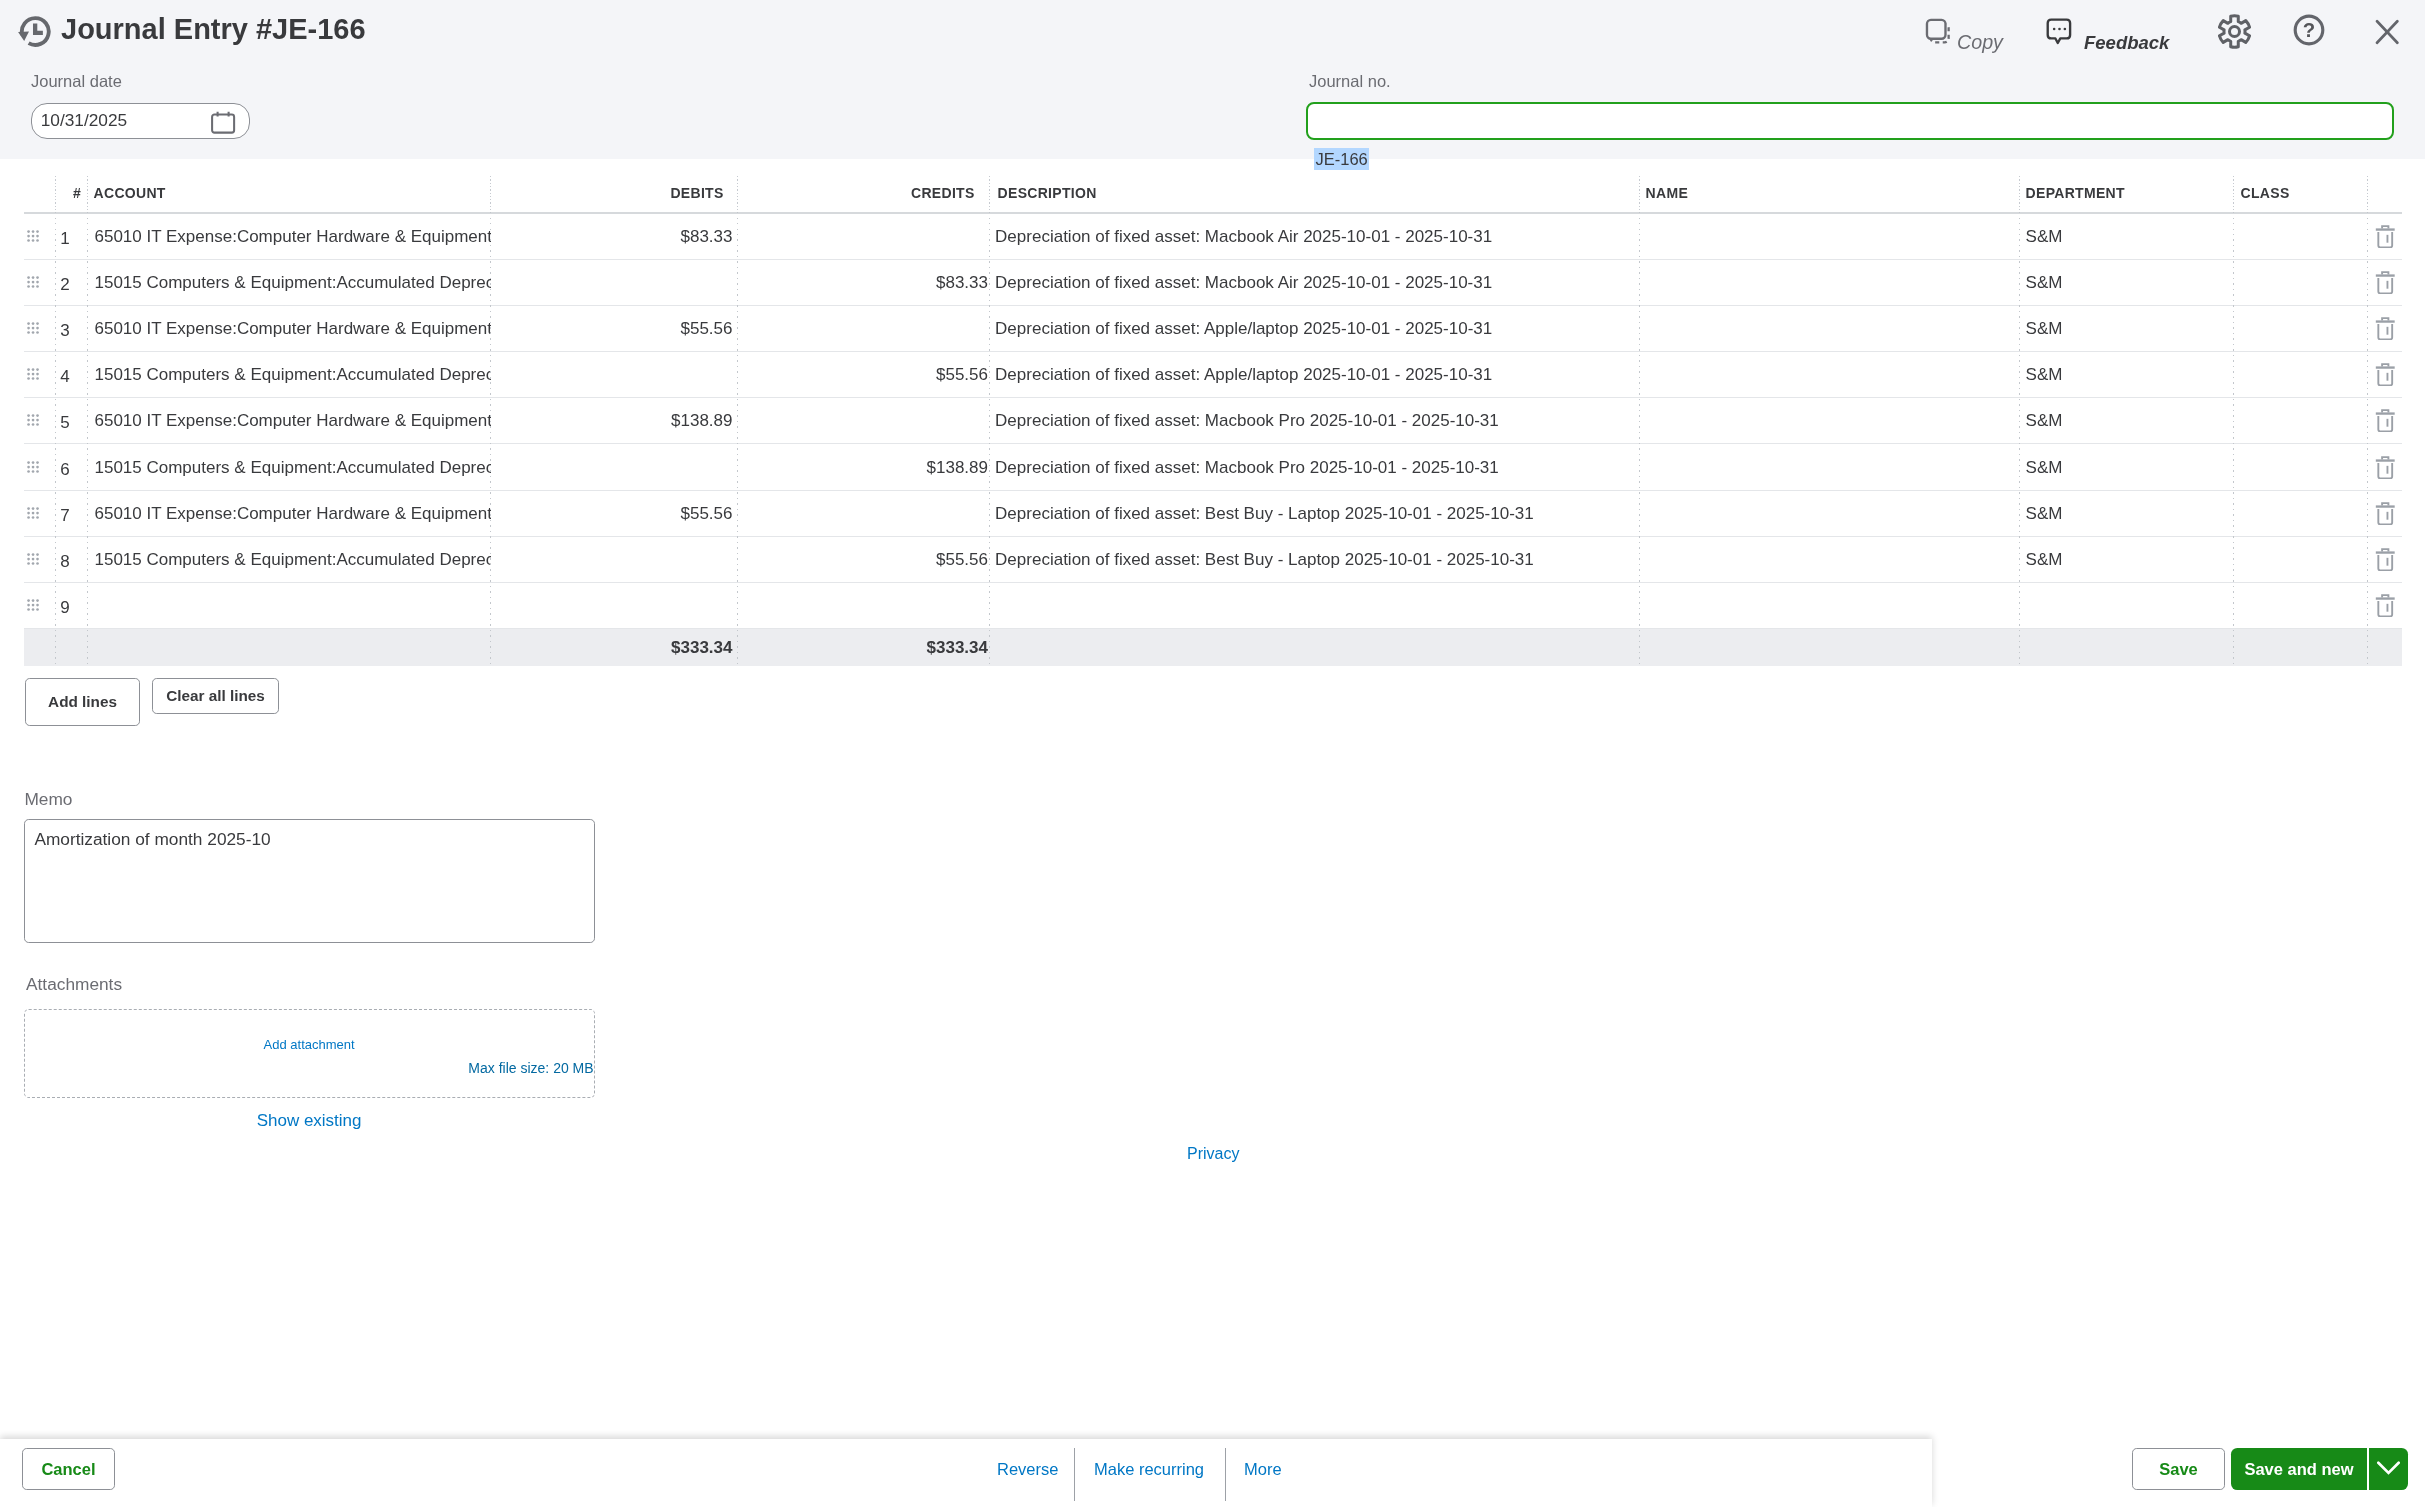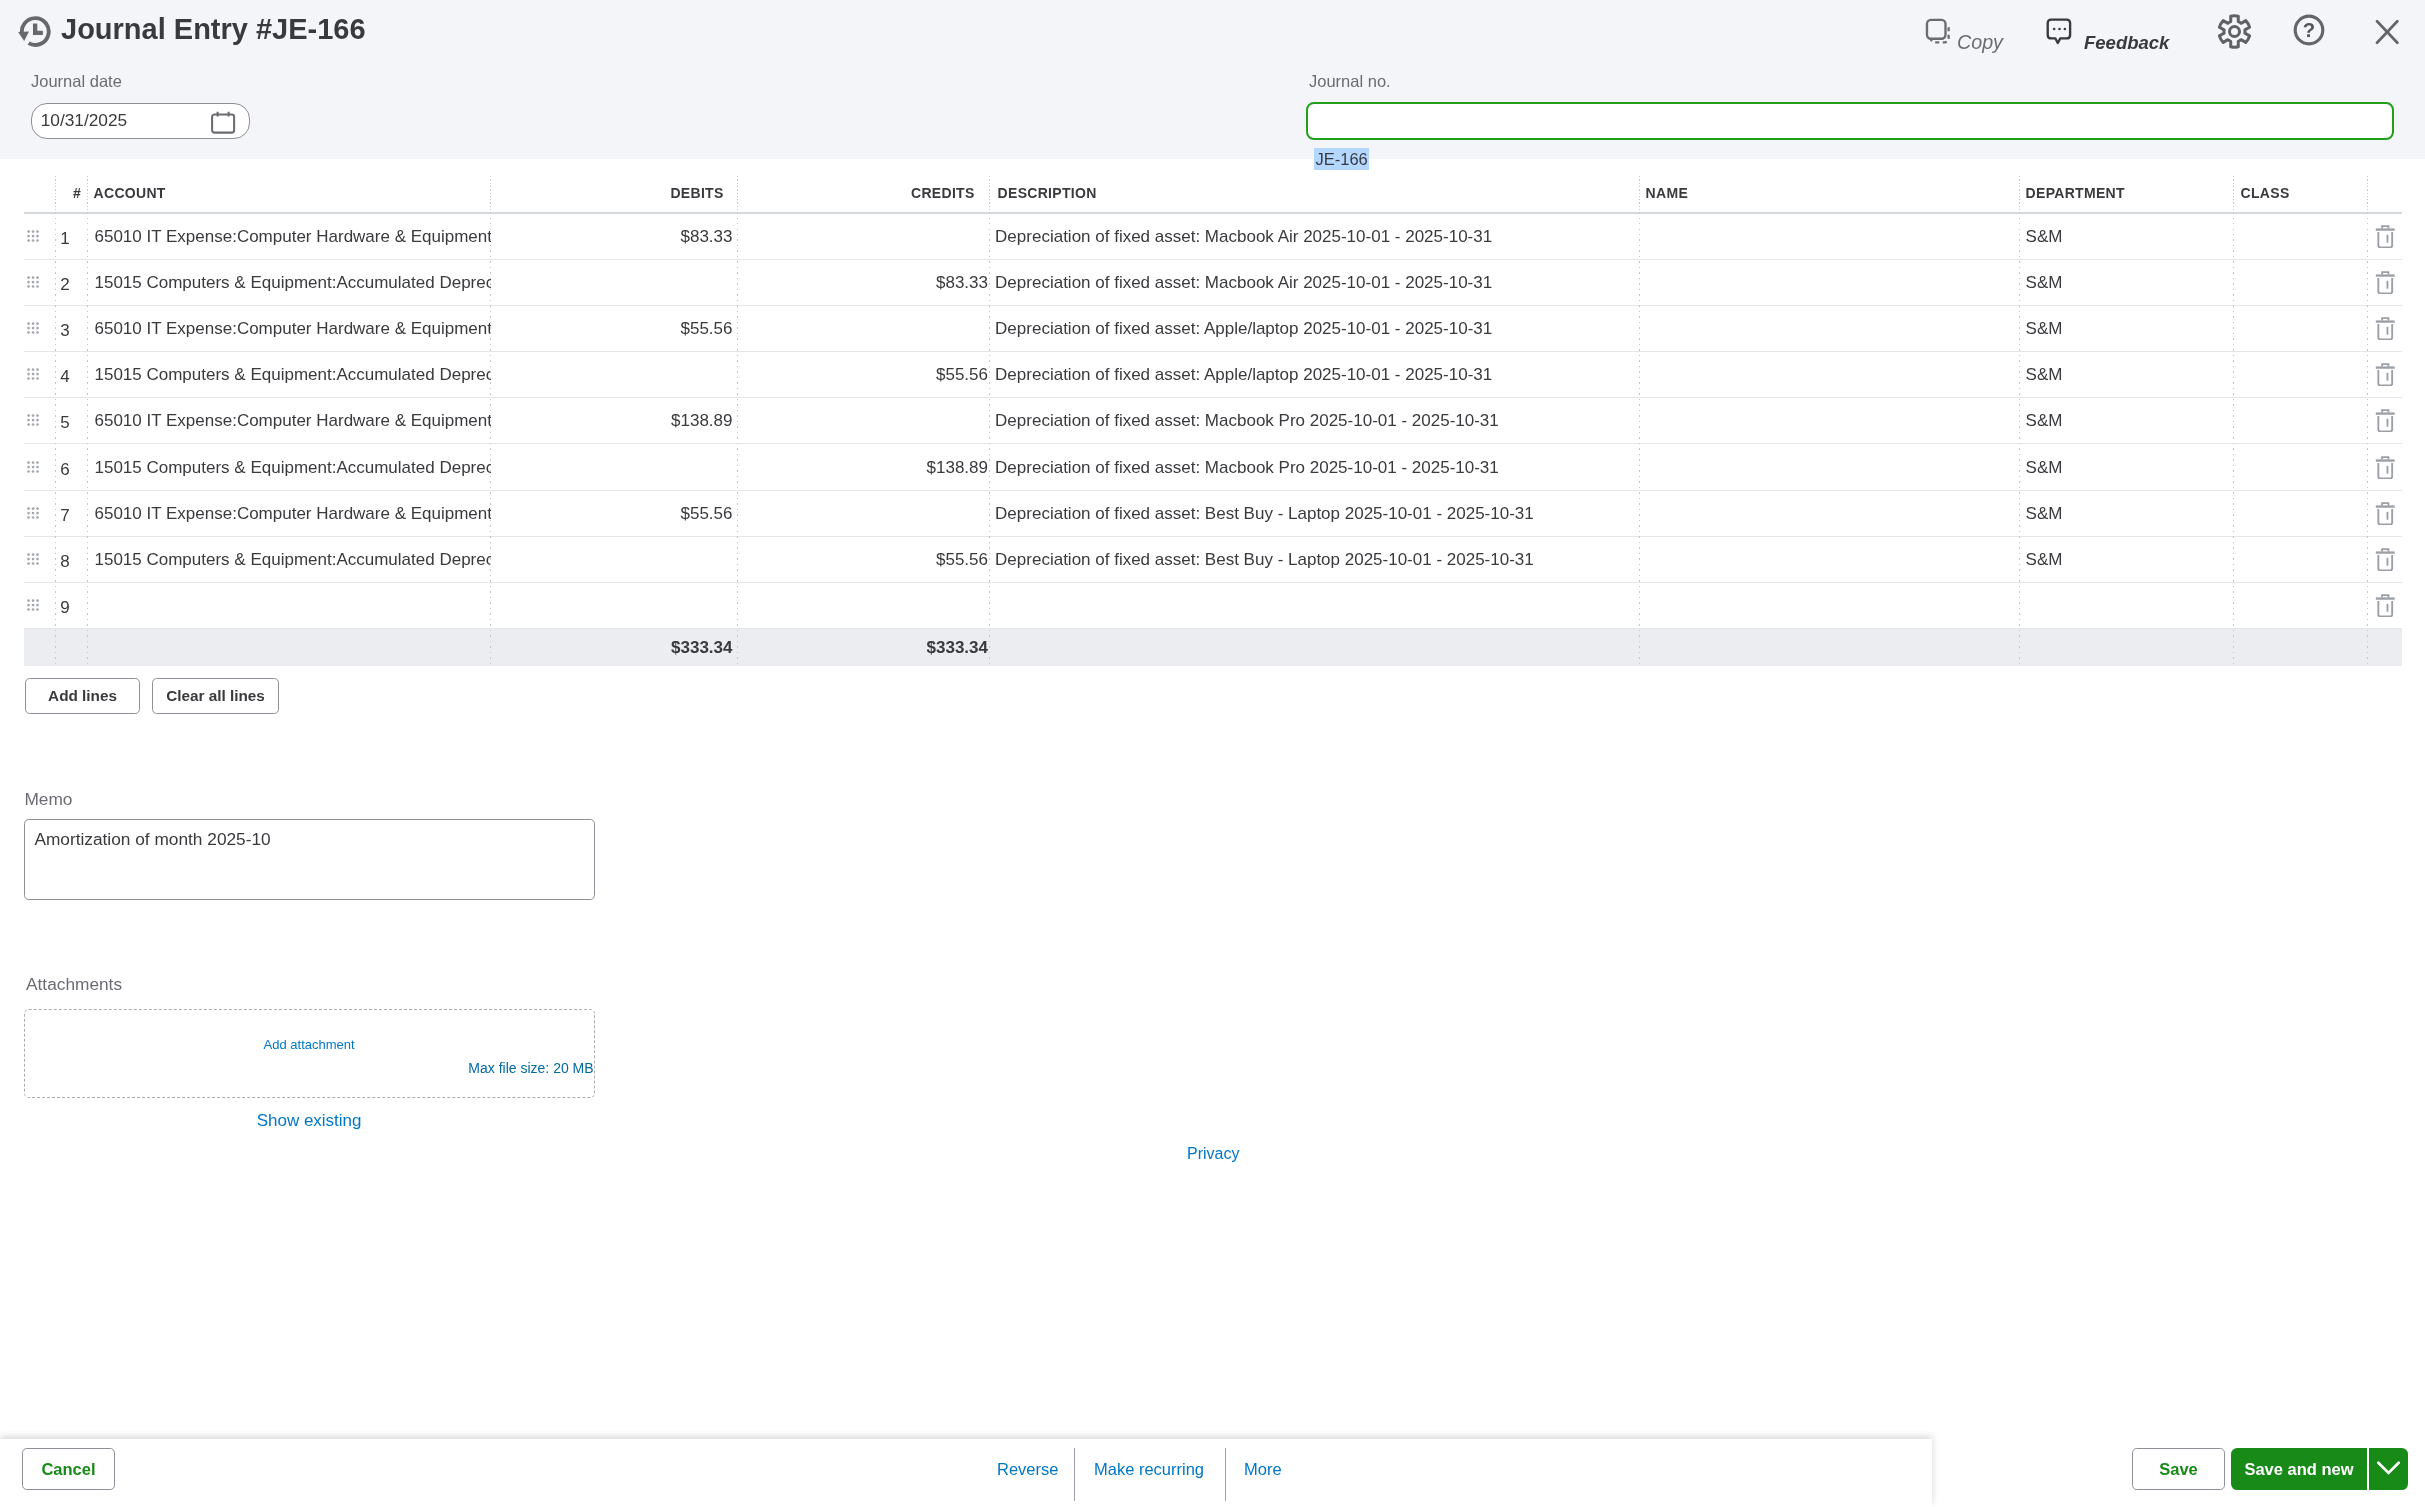--- a/index.html
+++ b/index.html
@@ -32,21 +32,21 @@
 .cdesc { left:966px; width:649px; padding-left:5.5px; overflow:hidden; }
 .cdept { left:1995px; width:214px; padding-left:7px; }
 .dragh { position:absolute; left:3.1px; top:1.6px; height:45px; display:flex; align-items:center; }
 .trash { position:absolute; left:2351px; top:0; height:45px; display:flex; align-items:center; }
 #totrow { position:absolute; left:23.6px; top:629px; width:2378px; height:37px; background:#ECEDF0; font-weight:700; }
 #totrow .cell { top:0; height:37px; font-weight:700; }
 
 .btn { position:absolute; background:#fff; border:1.6px solid #8D9096; border-radius:4.7px; display:flex; align-items:center; justify-content:center; font-size:15.3px; font-weight:700; color:#393A3D; }
 
 .seclabel { position:absolute; font-size:17.3px; color:#6B6C72; }
-#memo { position:absolute; left:23.6px; top:819px; width:571px; height:81px; border:1.6px solid #8D9096; border-radius:4.7px; background:#fff; }
+#memo { position:absolute; left:23.6px; top:819px; width:571px; height:124px; border:1.6px solid #8D9096; border-radius:4.7px; background:#fff; }
 #memo .txt { position:absolute; left:9.8px; top:8.7px; font-size:17.3px; color:#393A3D; }
 #attach { position:absolute; left:23.6px; top:1009px; width:571px; height:89px; border:1.2px dashed #A9ADB3; border-radius:4.7px; background:#fff; }
 .bluelink { color:#0077C5; font-weight:400; }
 
 #botbar { position:absolute; left:0; top:1439px; width:1932px; height:69px; background:#fff; box-shadow:0 -3.1px 7px rgba(0,0,0,0.16); }
 .botlink { position:absolute; top:0; height:61px; display:flex; align-items:center; font-size:16.5px; color:#0077C5; }
 .botdiv { position:absolute; top:8.7px; height:53px; width:0.8px; background:#9DA1A7; }
 </style>
 </head>
 <body>
@@ -411,21 +411,21 @@
 <div class="vdoth" style="left:55px"></div>
 <div class="vdoth" style="left:87px"></div>
 <div class="vdoth" style="left:490px"></div>
 <div class="vdoth" style="left:737px"></div>
 <div class="vdoth" style="left:989px"></div>
 <div class="vdoth" style="left:1639px"></div>
 <div class="vdoth" style="left:2019px"></div>
 <div class="vdoth" style="left:2233px"></div>
 <div class="vdoth" style="left:2367px"></div>
 
-<div class="btn" style="left:25px;top:678px;width:115px;height:36px">Add lines</div>
+<div class="btn" style="left:25px;top:678px;width:115px;height:48px">Add lines</div>
 <div class="btn" style="left:152px;top:678px;width:127px;height:36px">Clear all lines</div>
 
 <div class="seclabel" style="left:24.4px;top:789px">Memo</div>
 <div id="memo">
     <div class="txt">Amortization of month 2025-10</div>
   </div>
 
 <div class="seclabel" style="left:26px;top:974px">Attachments</div>
 <div id="attach">
   <div style="position:absolute;left:0;top:27px;width:100%;text-align:center"><span class="bluelink" style="font-size:13px">Add attachment</span></div>

